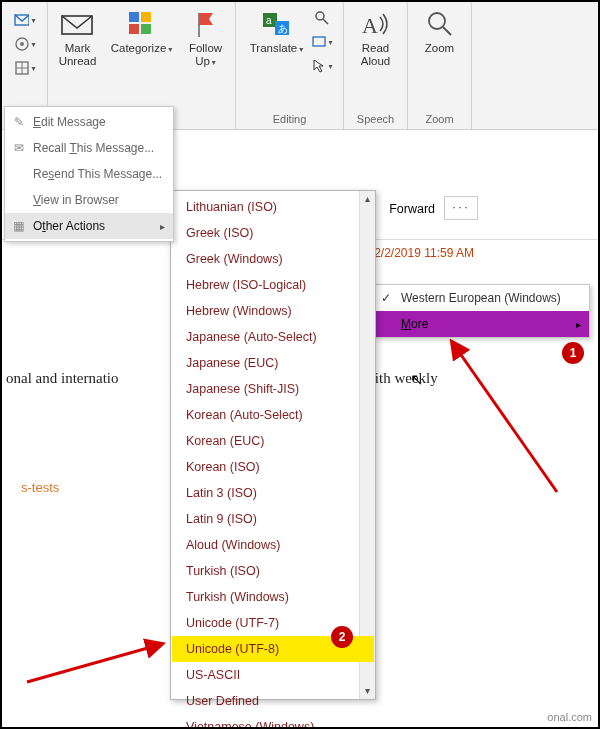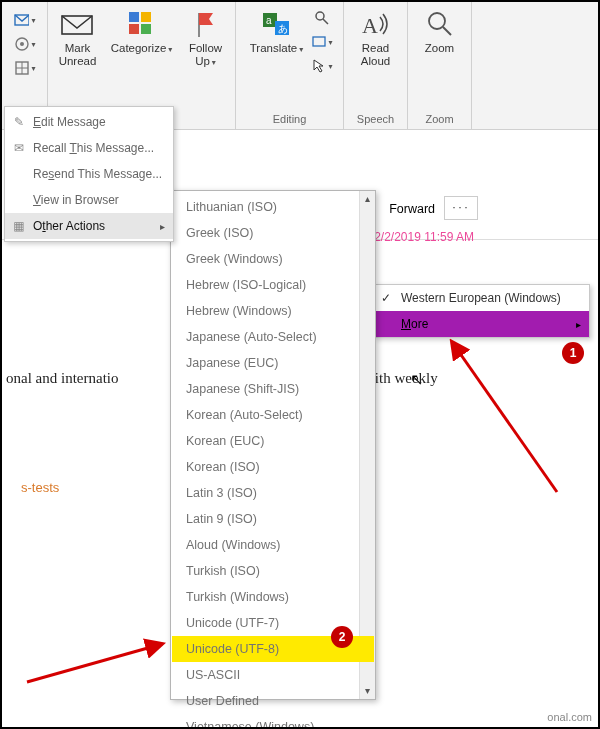--- a/index.html
+++ b/index.html
@@ -66,42 +66,42 @@
   
   .enclist {
     position:absolute; left:168px; top:188px; width:206px; height:510px;
     background:#fff; border:1px solid #b5b5b5; box-shadow:2px 2px 6px rgba(0,0,0,.25);
     z-index:25; padding:1px;
   }
   .encscroll { position:absolute; right:0; top:0; bottom:0; width:16px; background:#f0f0f0; border-left:1px solid #ddd;}
   .encscroll .up, .encscroll .dn { height:16px; text-align:center; font-size:10px; color:#555; line-height:16px;}
   .encscroll .dn { position:absolute; bottom:0; left:0; right:0;}
   .enclist .items { padding:2px 0;}
-  .encitem { height:26px; line-height:26px; padding:0 20px 0 14px; font-size:12.5px; color:#737373; cursor:pointer; position:relative;}
+  .encitem { height:26px; line-height:26px; padding:0 20px 0 14px; font-size:12.5px; color:#7f1d1d; cursor:pointer; position:relative;}
   .encitem.sel { background:#ffea00; }
   
   
   .moremenu {
     position:absolute; left:372px; top:282px; width:216px;
     background:#fff; border:1px solid #c8c8c8; box-shadow:2px 2px 5px rgba(0,0,0,.2);
     z-index:20;
   }
   .moreitem { height:26px; display:flex; align-items:center; padding:0 10px 0 26px; font-size:12px; position:relative; cursor:pointer;}
   .moreitem .ck { position:absolute; left:6px; color:#333; font-size:12px;}
   .moreitem.hi { background:#a21caf; color:#000;}
   .moreitem.hi u { text-decoration:underline;}
   .moreitem.hi::after { content:"▸"; position:absolute; right:8px; font-size:10px;}
   
   
   .msghead {
     position:absolute; left:0; right:0; top:128px; height:110px;
     border-bottom:1px solid #ddd; background:#fff; z-index:5;
   }
   .msghead .forward { position:absolute; right:163px; top:72px; font-size:12.5px; color:#000000;}
-  .msghead .date { position:absolute; right:124px; top:100px; font-size:12px; color:#ec4899;}
+  .msghead .date { position:absolute; right:124px; top:116px; font-size:12px; color:#c2410c;}
   .msghead .dots { position:absolute; right:120px; top:66px; width:34px; height:24px; border:1px solid #ccc; text-align:center; line-height:20px; letter-spacing:2px; cursor:pointer;}
   
   .bodytext {
     position:absolute; left:4px; top:368px; font-size:15px; color:#222;
     font-family: Georgia, serif;
   }
   .linktext {
     position:absolute; left:19px; top:478px; font-size:13px; color:#d97a2b;
     font-family: "Segoe UI", Arial, sans-serif;
   }

